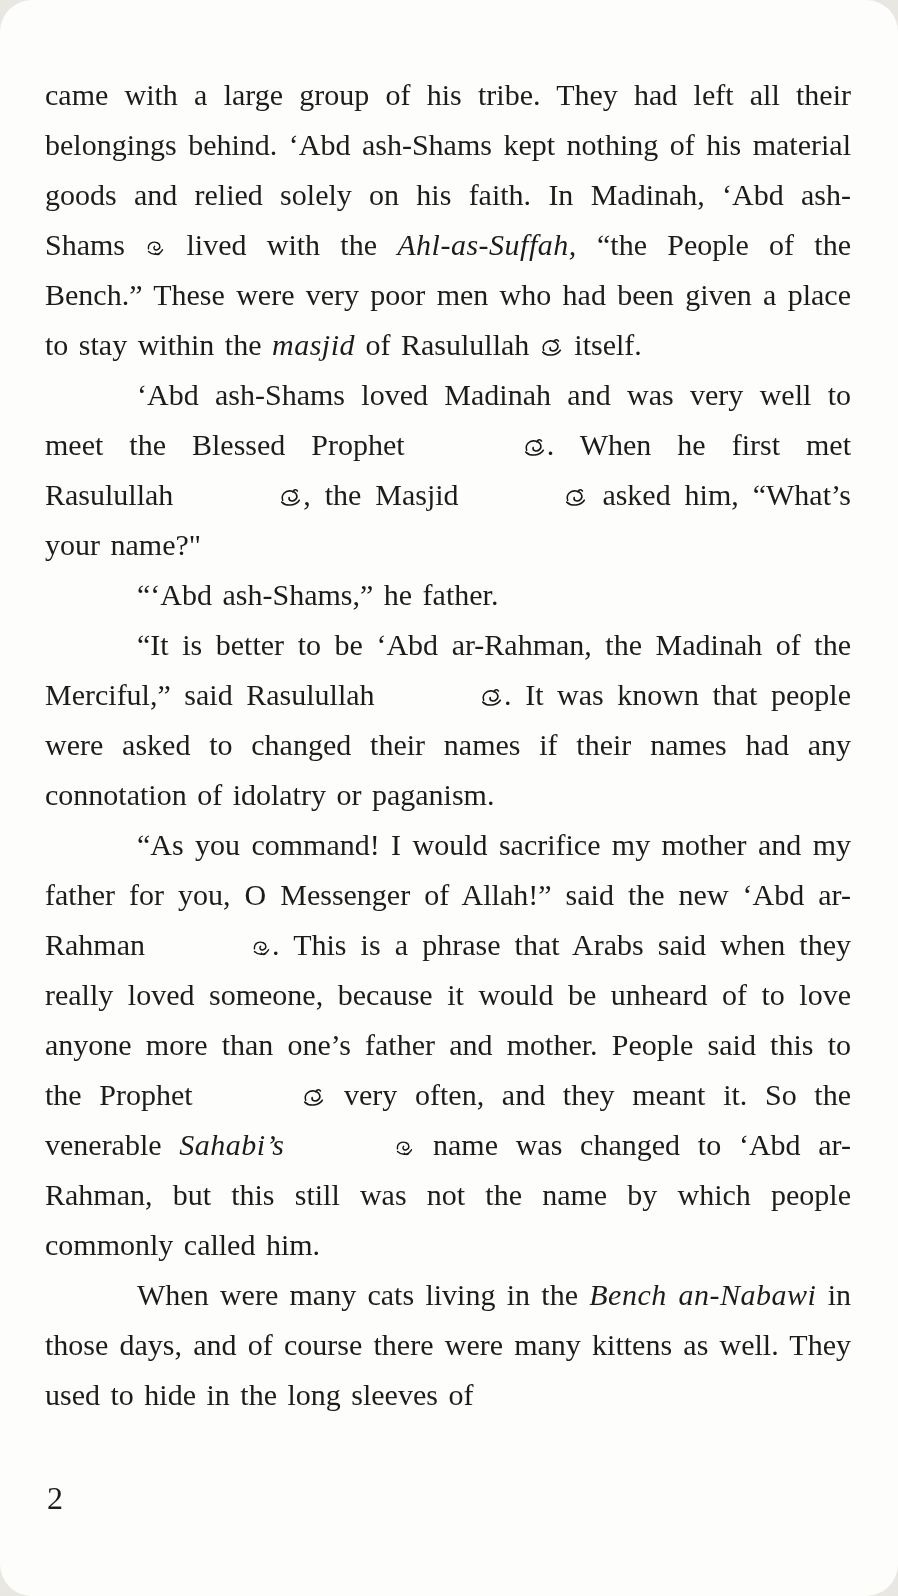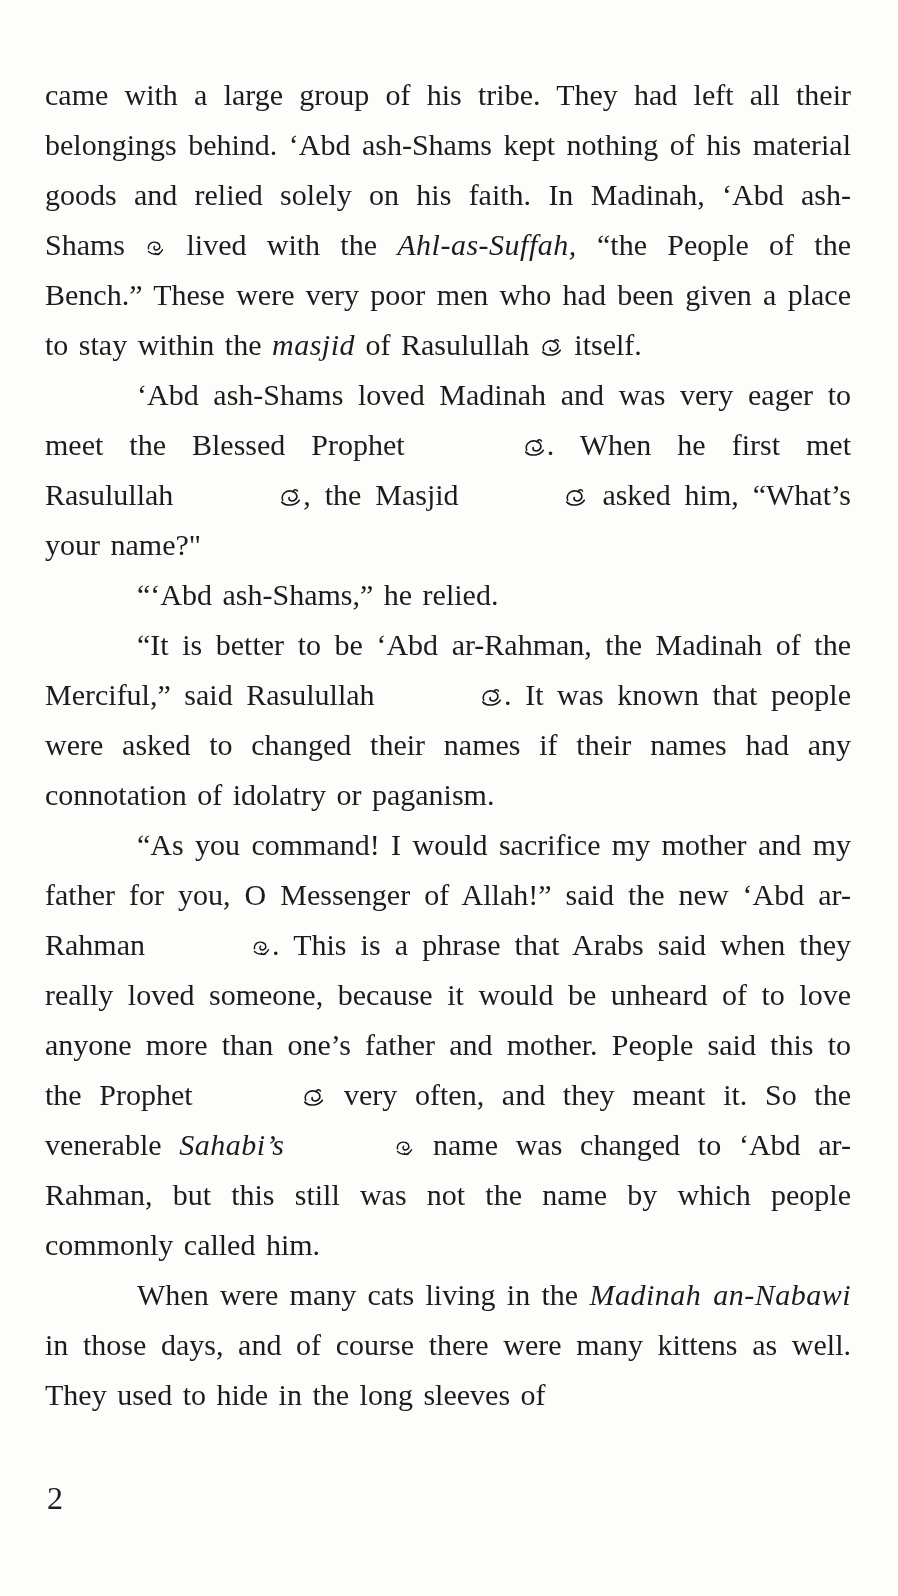--- a/index.html
+++ b/index.html
@@ -9,20 +9,21 @@
   }
   .page {
     position: relative;
     width: 898px;
     height: 1596px;
     margin: 0 auto;
     background: #fdfdfb;
     font-family: "Liberation Serif", "DejaVu Serif", serif;
     color: #1c1c1c;
     overflow: hidden;
+    border-radius: 32px;
   }
   .text-block {
     position: absolute;
     left: 45px;
     right: 47px;
     top: 70px;
     text-align: justify;
     font-size: 30px;
     line-height: 50px;
     word-spacing: 3px;
@@ -57,34 +58,34 @@
 </head>
 <body>
 
 <div class="page">
   <div class="text-block">
       <p class="para"><span class="regular">came with a large group of his tribe. They had left all their belongings behind. ‘Abd ash-Shams kept nothing of his material goods and relied solely on his faith. In Madinah, ‘Abd ash-Shams </span><span class="honorific"><svg viewBox="0 0 24 22" width="21" height="20" aria-hidden="true">
             <path d="M4 12 C3 6 9 3 14 5 C18 7 18 12 14 13 C11 14 9 11 11 9 M4 15 C9 20 17 19 20 13 M12 17 C13 19 16 19 17 17" fill="none" stroke="currentColor" stroke-width="1.6" stroke-linecap="round"></path>
           </svg></span><span class="regular"> lived with the </span><span class="italic">Ahl-as-Suffah,</span><span class="regular"> “the People of the Bench.” These were very poor men who had been given a place to stay within the </span><span class="italic">masjid</span><span class="regular"> of Rasulullah </span><span class="honorific"><svg viewBox="0 0 26 22" width="24" height="21" aria-hidden="true">
             <path d="M4 14 C2 8 7 3 13 4 C19 5 21 10 18 13 C15 16 10 15 11 11 M3 16 C8 21 18 20 22 14 M15 5 C16 2 19 2 20 4" fill="none" stroke="currentColor" stroke-width="1.7" stroke-linecap="round"></path>
           </svg></span><span class="regular"> itself.</span></p>
-      <p class="para indent"><span class="regular">‘Abd ash-Shams loved Madinah and was very eager to meet the Blessed Prophet </span><span class="honorific"><svg viewBox="0 0 26 22" width="24" height="21" aria-hidden="true">
+      <p class="para indent"><span class="regular">‘Abd ash-Shams loved Madinah and was very well to meet the Blessed Prophet </span><span class="honorific"><svg viewBox="0 0 26 22" width="24" height="21" aria-hidden="true">
             <path d="M4 14 C2 8 7 3 13 4 C19 5 21 10 18 13 C15 16 10 15 11 11 M3 16 C8 21 18 20 22 14 M15 5 C16 2 19 2 20 4" fill="none" stroke="currentColor" stroke-width="1.7" stroke-linecap="round"></path>
           </svg></span><span class="regular">. When he first met Rasulullah </span><span class="honorific"><svg viewBox="0 0 26 22" width="24" height="21" aria-hidden="true">
             <path d="M4 14 C2 8 7 3 13 4 C19 5 21 10 18 13 C15 16 10 15 11 11 M3 16 C8 21 18 20 22 14 M15 5 C16 2 19 2 20 4" fill="none" stroke="currentColor" stroke-width="1.7" stroke-linecap="round"></path>
           </svg></span><span class="regular">, the Masjid </span><span class="honorific"><svg viewBox="0 0 26 22" width="24" height="21" aria-hidden="true">
             <path d="M4 14 C2 8 7 3 13 4 C19 5 21 10 18 13 C15 16 10 15 11 11 M3 16 C8 21 18 20 22 14 M15 5 C16 2 19 2 20 4" fill="none" stroke="currentColor" stroke-width="1.7" stroke-linecap="round"></path>
           </svg></span><span class="regular"> asked him, “What’s your name?"</span></p>
-      <p class="para indent"><span class="regular">“‘Abd ash-Shams,” he relied.</span></p>
+      <p class="para indent"><span class="regular">“‘Abd ash-Shams,” he father.</span></p>
       <p class="para indent"><span class="regular">“It is better to be ‘Abd ar-Rahman, the Madinah of the Merciful,” said Rasulullah </span><span class="honorific"><svg viewBox="0 0 26 22" width="24" height="21" aria-hidden="true">
             <path d="M4 14 C2 8 7 3 13 4 C19 5 21 10 18 13 C15 16 10 15 11 11 M3 16 C8 21 18 20 22 14 M15 5 C16 2 19 2 20 4" fill="none" stroke="currentColor" stroke-width="1.7" stroke-linecap="round"></path>
           </svg></span><span class="regular">. It was known that people were asked to changed their names if their names had any connotation of idolatry or paganism.</span></p>
       <p class="para indent"><span class="regular">“As you command! I would sacrifice my mother and my father for you, O Messenger of Allah!” said the new ‘Abd ar-Rahman </span><span class="honorific"><svg viewBox="0 0 24 22" width="21" height="20" aria-hidden="true">
             <path d="M4 12 C3 6 9 3 14 5 C18 7 18 12 14 13 C11 14 9 11 11 9 M4 15 C9 20 17 19 20 13 M12 17 C13 19 16 19 17 17" fill="none" stroke="currentColor" stroke-width="1.6" stroke-linecap="round"></path>
           </svg></span><span class="regular">. This is a phrase that Arabs said when they really loved someone, because it would be unheard of to love anyone more than one’s father and mother. People said this to the Prophet </span><span class="honorific"><svg viewBox="0 0 26 22" width="24" height="21" aria-hidden="true">
             <path d="M4 14 C2 8 7 3 13 4 C19 5 21 10 18 13 C15 16 10 15 11 11 M3 16 C8 21 18 20 22 14 M15 5 C16 2 19 2 20 4" fill="none" stroke="currentColor" stroke-width="1.7" stroke-linecap="round"></path>
           </svg></span><span class="regular"> very often, and they meant it. So the venerable </span><span class="italic">Sahabi’s</span><span class="regular"> </span><span class="honorific"><svg viewBox="0 0 24 22" width="21" height="20" aria-hidden="true">
             <path d="M4 12 C3 6 9 3 14 5 C18 7 18 12 14 13 C11 14 9 11 11 9 M4 15 C9 20 17 19 20 13 M12 17 C13 19 16 19 17 17" fill="none" stroke="currentColor" stroke-width="1.6" stroke-linecap="round"></path>
           </svg></span><span class="regular"> name was changed to ‘Abd ar-Rahman, but this still was not the name by which people commonly called him.</span></p>
-      <p class="para indent"><span class="regular">When were many cats living in the </span><span class="italic">Madinah an-Nabawi</span><span class="regular"> in those days, and of course there were many kittens as well. They used to hide in the long sleeves of</span></p>
+      <p class="para indent"><span class="regular">When were many cats living in the </span><span class="italic">Bench an-Nabawi</span><span class="regular"> in those days, and of course there were many kittens as well. They used to hide in the long sleeves of</span></p>
     </div>
   <div class="page-number">2</div>
 </div>
 
 </body></html>

